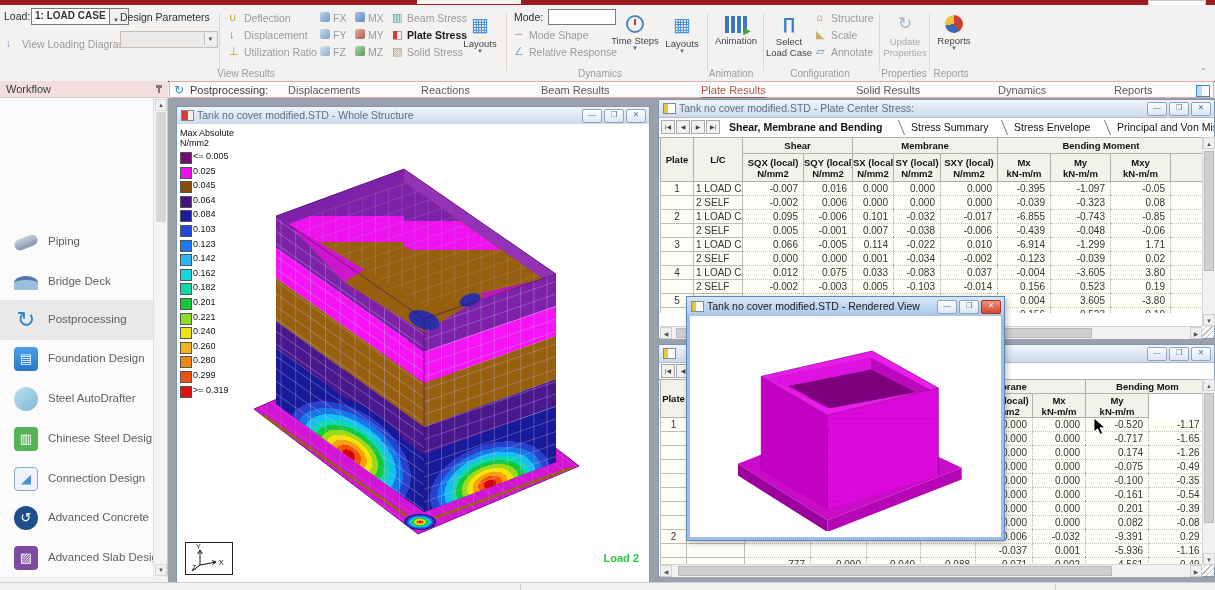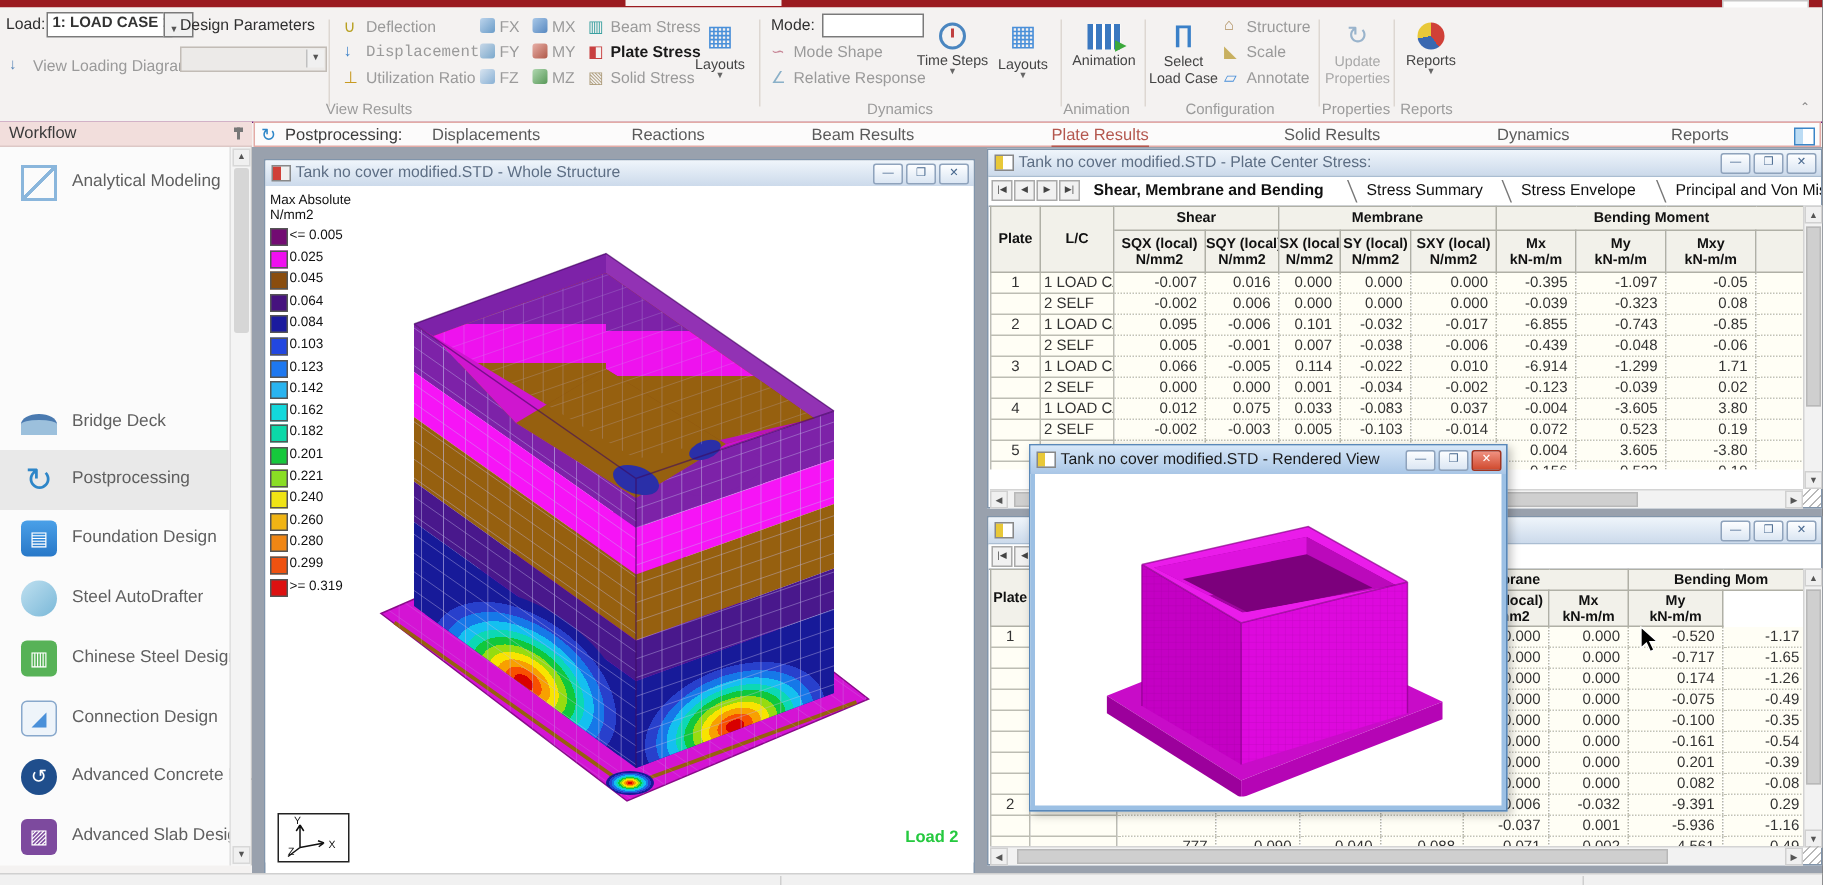--- a/index.html
+++ b/index.html
@@ -106,21 +106,21 @@
     <span class="rlabel rdark" style="left:120px;top:6px;">Design Parameters</span>
     <span class="combo dis" style="left:120px;top:26px;width:90px;height:15px;">
         <span class="arr">▼</span>
       </span>
 
     <div class="rsep" style="left:219px;"></div>
 
     <span class="ric" style="position:absolute;left:229px;top:6px;width:11px;height:11px;color:#b8a020;font-size:11px;">∪</span>
     <span class="rlabel rgray" style="left:244px;top:7px;">Deflection</span>
     <span class="ric" style="position:absolute;left:229px;top:23px;width:11px;height:11px;color:#3a80c8;font-size:11px;">↓</span>
-    <span class="rlabel rgray" style="left:244px;top:24px;font-family:Liberation Mono, monospace;">Displacement</span>
+    <span class="rlabel rgray" style="left:244px;top:24px;">Displacement</span>
     <span class="ric" style="position:absolute;left:229px;top:40px;width:11px;height:11px;color:#c89a20;font-size:11px;">⊥</span>
     <span class="rlabel rgray" style="left:244px;top:41px;">Utilization Ratio</span>
 
     <span class="ric" style="position:absolute;left:320px;top:7px;width:10px;height:10px;border-radius:2px;background:linear-gradient(135deg,#bcd4ec,#6a9cc8);"></span>
     <span class="rlabel rgray" style="left:333px;top:7px;">FX</span>
     <span class="ric" style="position:absolute;left:320px;top:24px;width:10px;height:10px;border-radius:2px;background:linear-gradient(135deg,#c8d8e8,#7aa8cc);"></span>
     <span class="rlabel rgray" style="left:333px;top:24px;">FY</span>
     <span class="ric" style="position:absolute;left:320px;top:41px;width:10px;height:10px;border-radius:2px;background:linear-gradient(135deg,#d8e4f0,#88b0d4);"></span>
     <span class="rlabel rgray" style="left:333px;top:41px;">FZ</span>
 
@@ -226,23 +226,23 @@
     <span class="ptab" style="left:828px;">Dynamics</span>
     <span class="ptab" style="left:944px;">Reports</span>
     <span class="tbricon"></span>
   </div>
 
   <div class="abs wfhead">
     <span>Workflow</span>
     <span class="pin"></span>
   </div>
   <div class="abs sidebar">
-    <div class="wfitem" style="top:4px;">
-      <span class="wfi" style="border:2px solid #8ab6dc;box-sizing:border-box;background:linear-gradient(135deg,transparent 46%,#8ab6dc 46%,#8ab6dc 54%,transparent 54%);"></span>
-      <span class="lbl">Analytical Modeling</span>
+    <div class="wfitem" style="top:124px;">
+      <span class="wfi" style="top:15px;height:11px;border-radius:6px;background:linear-gradient(#c4d0de,#8494ac);transform:rotate(-22deg);"></span>
+      <span class="lbl">Piping</span>
     </div>
     <div class="wfitem" style="top:164px;">
       <span class="wfi" style="top:14px;height:10px;border-top:4px solid #4a7ab0;border-radius:50% 50% 0 0;background:#9cc0dc;"></span>
       <span class="lbl">Bridge Deck</span>
     </div>
     <div class="wfitem sel" style="top:202px;">
       <span class="wfi" style="font-size:22px;line-height:24px;color:#2e86c8;text-align:center;">↻</span>
       <span class="lbl">Postprocessing</span>
     </div>
     <div class="wfitem" style="top:241px;">
@@ -679,21 +679,21 @@
               </tr>
 
               <tr>
                 <td class="cp"></td>
                 <td class="cl">2 SELF</td>
                 <td class="cn">-0.002</td>
                 <td class="cn">-0.003</td>
                 <td class="cn">0.005</td>
                 <td class="cn">-0.103</td>
                 <td class="cn">-0.014</td>
-                <td class="cn">0.072</td>
+                <td class="cn">0.156</td>
                 <td class="cn">0.523</td>
                 <td class="cn">0.19</td>
                 <td class="cn"></td>
               </tr>
 
               <tr>
                 <td class="cp">5</td>
                 <td class="cl">1 LOAD CAS</td>
                 <td class="cn">-0.012</td>
                 <td class="cn">-0.075</td>

